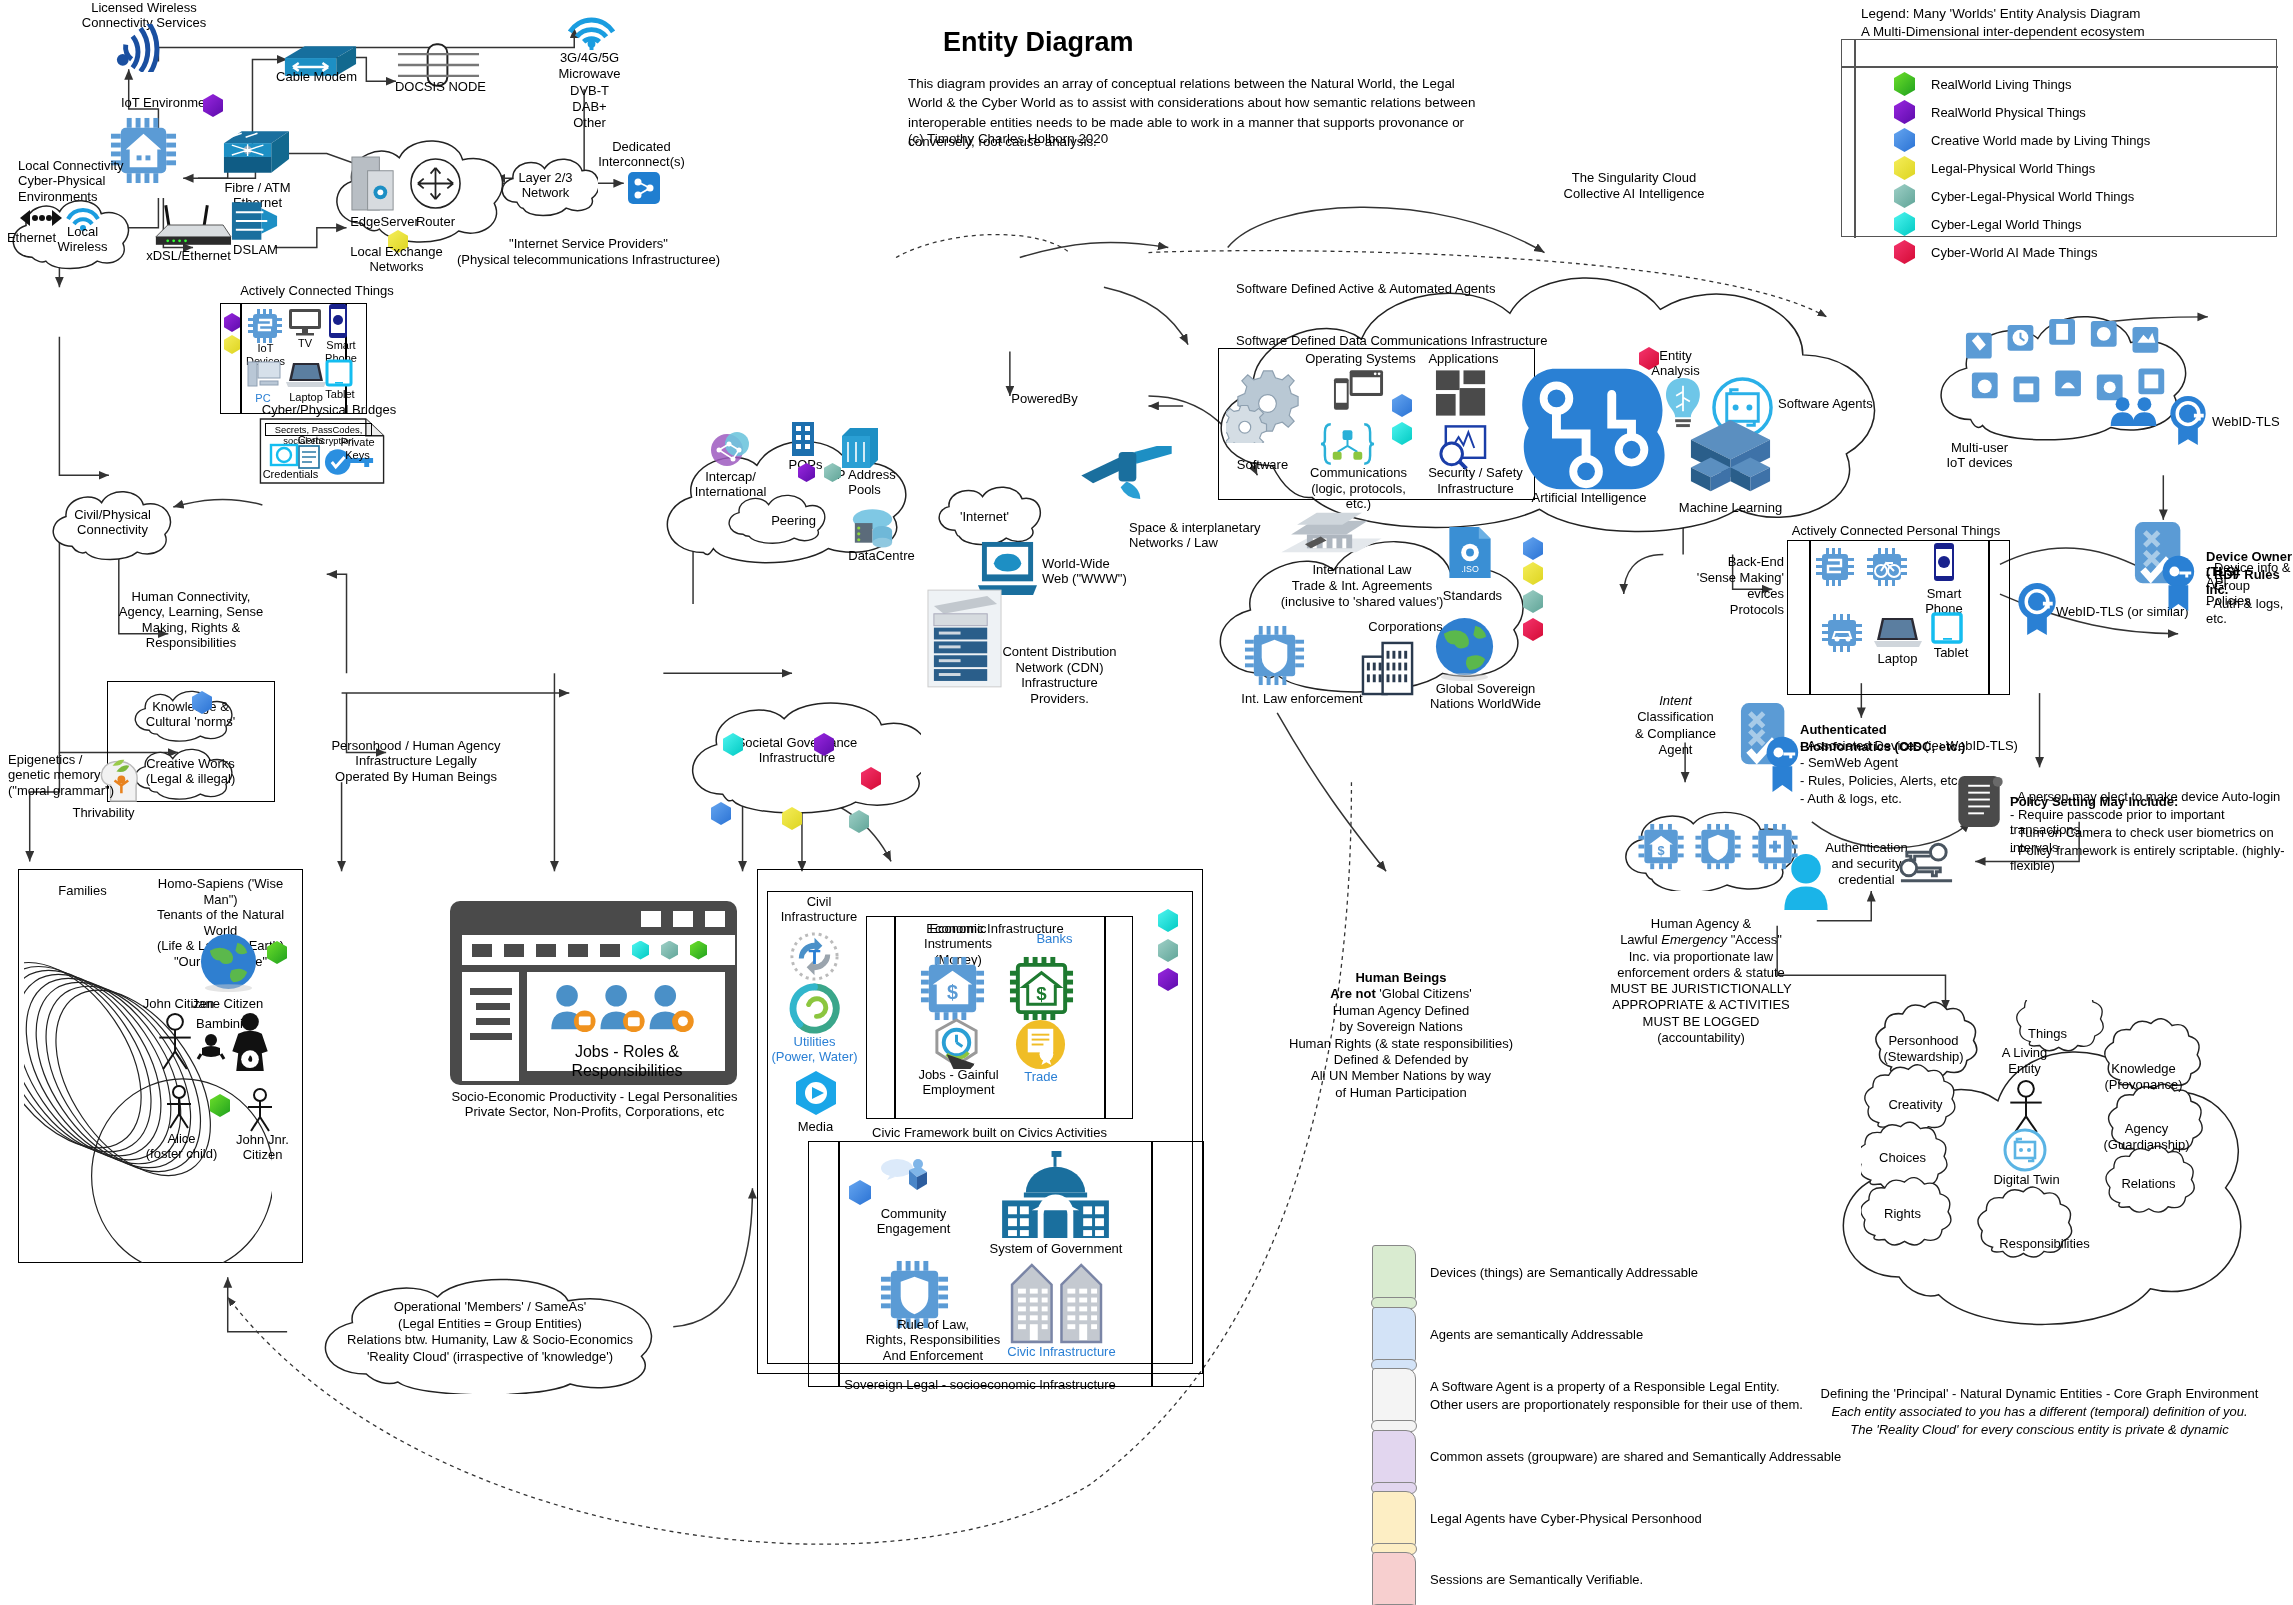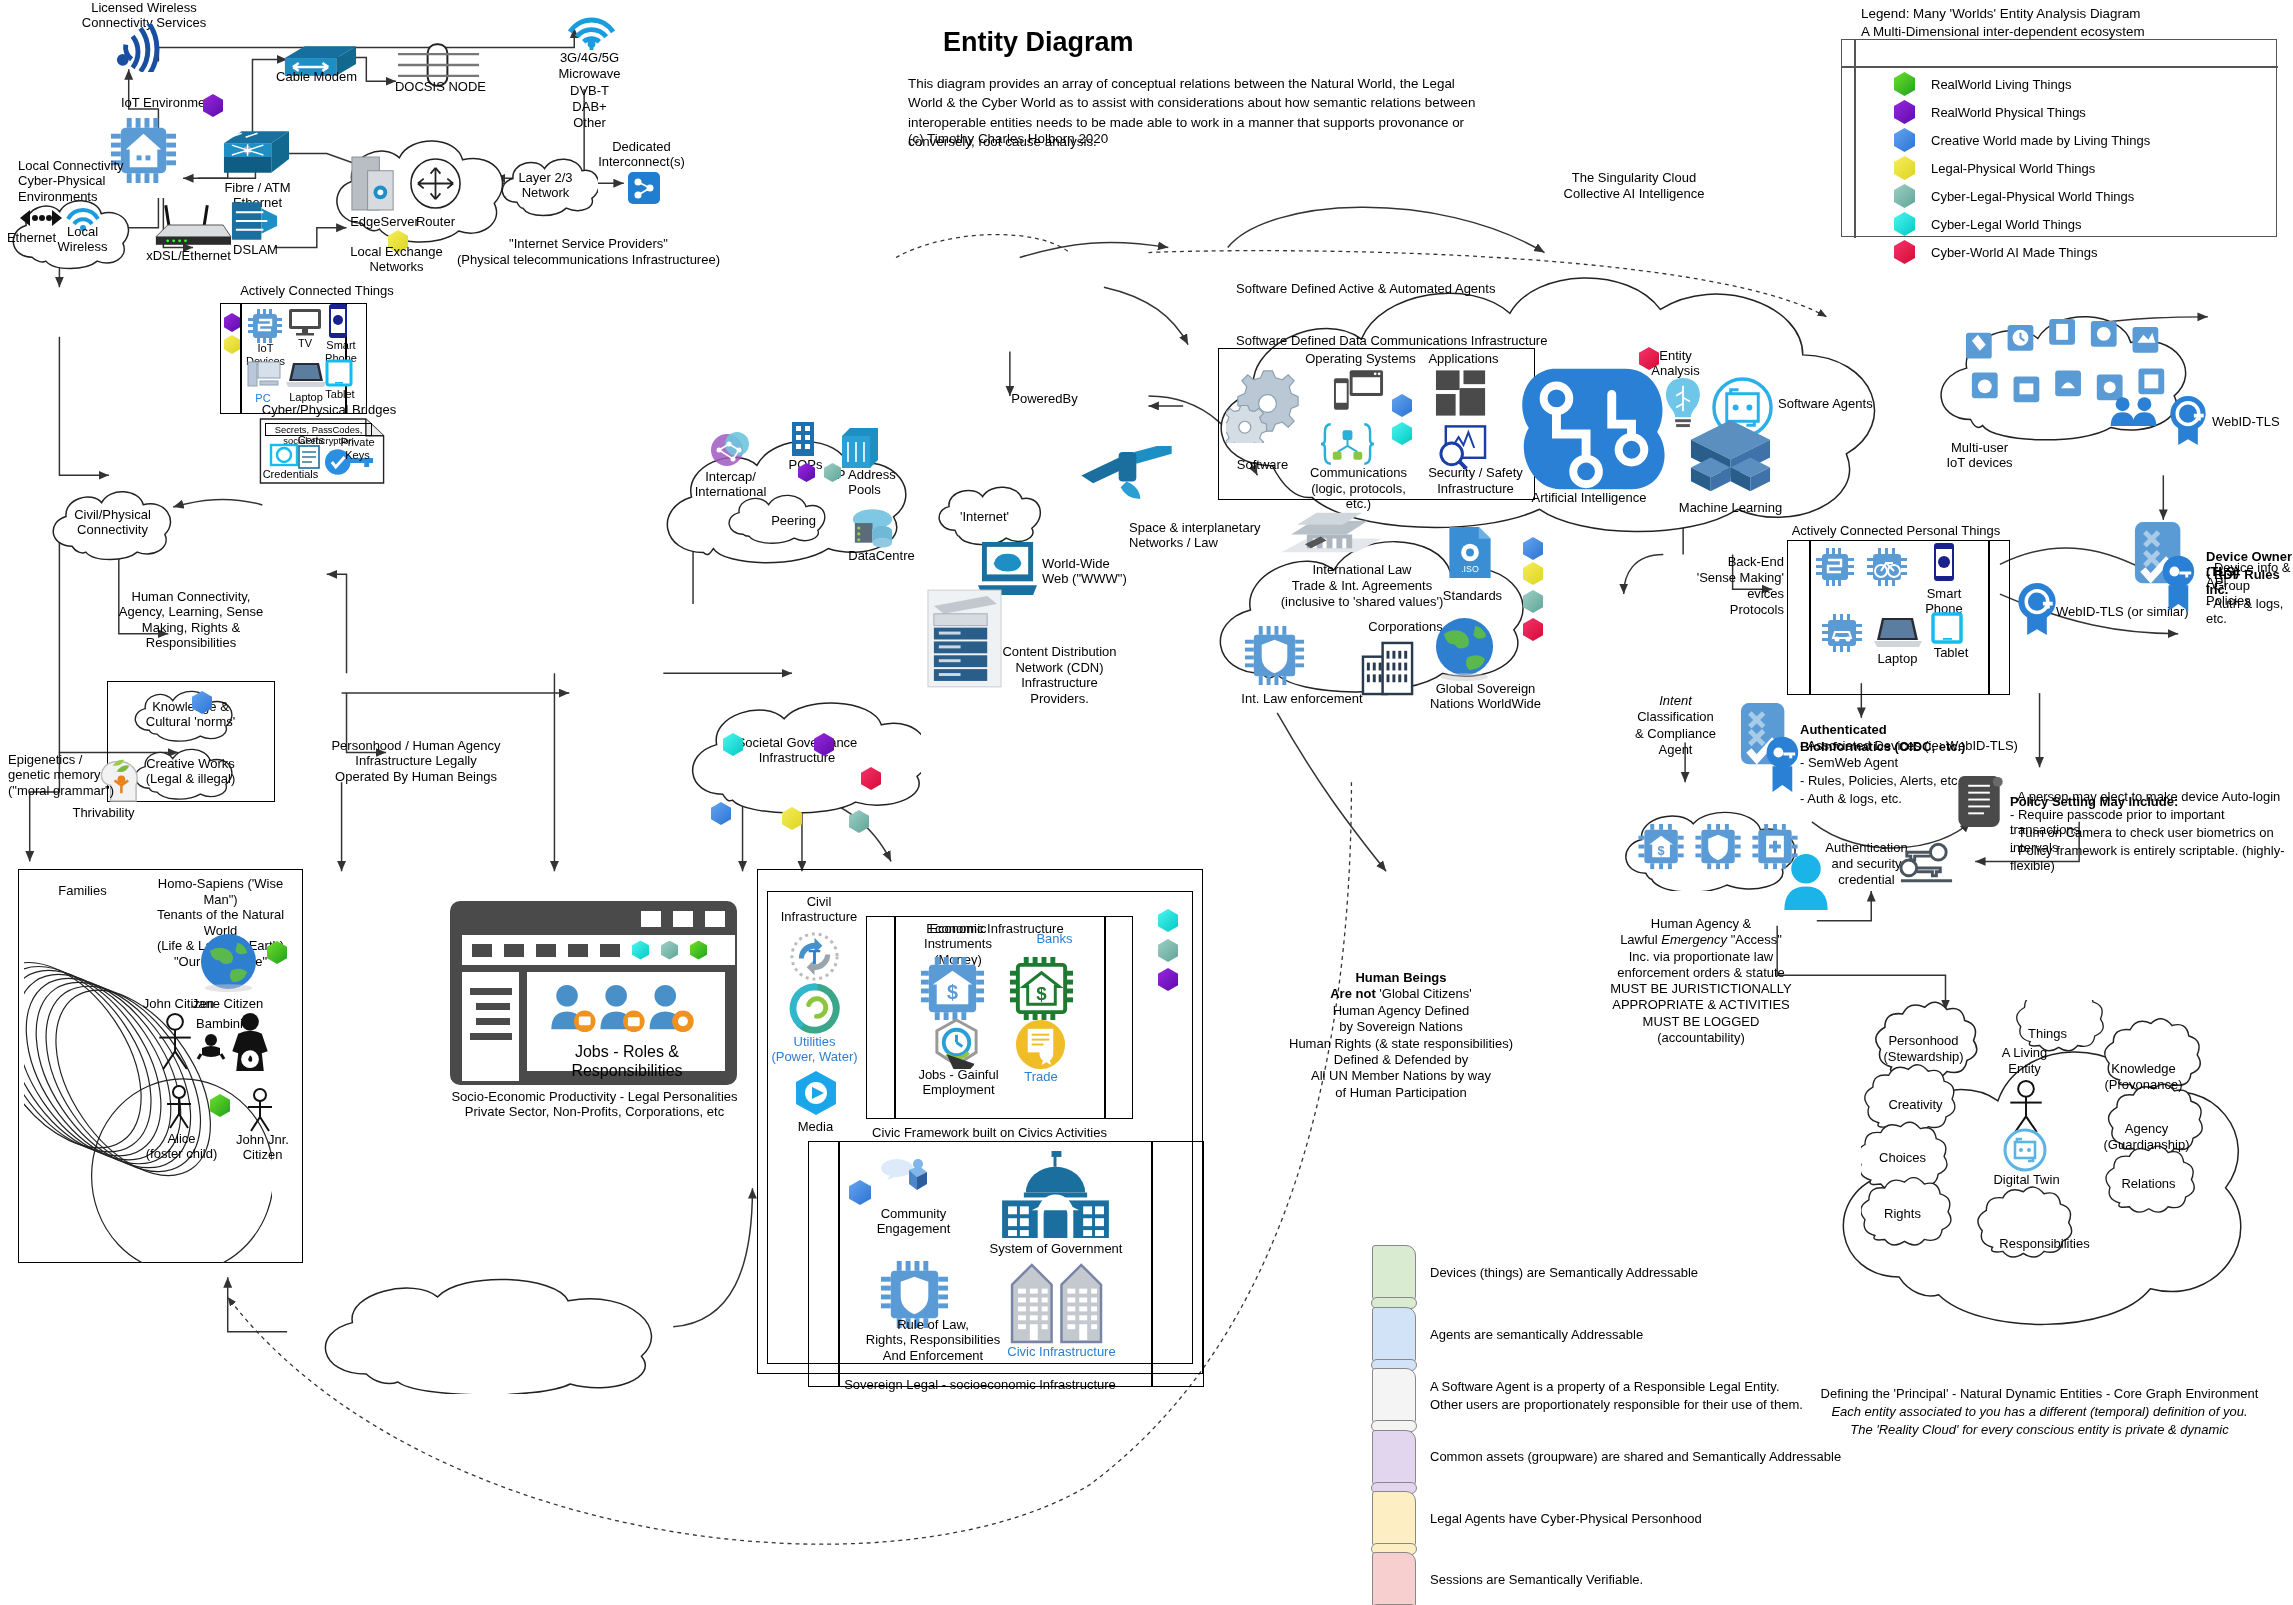--- a/index.html
+++ b/index.html
@@ -551,20 +551,24 @@
       </svg>
       <div class="lbl" style="left:6px;top:71px;width:188px;font-size:16px;">Jobs - Roles &amp; Responsibilities</div>
     </div>
   </div>
   <div class="lbl" style="left:441px;top:1089px;width:307px;">Socio-Economic Productivity - Legal Personalities
 Private Sector, Non-Profits, Corporations, etc</div>
 
   <svg style="position:absolute;left:297px;top:1275px;" width="386" height="119" viewBox="0 0 390 120">
     <path d="M70,100 C22,100 14,58 56,48 C50,18 118,2 142,22 C166,-4 262,0 274,26 C338,14 378,56 348,82 C366,104 318,122 276,110 C244,126 122,124 102,108 C92,112 78,108 70,100 Z" fill="#fff" stroke="#222" stroke-width="1.5"></path>
   </svg>
+  <div class="lbl" style="left:313px;top:1299px;width:354px;line-height:1.28;">Operational 'Members' / SameAs'
+(Legal Entities = Group Entities)
+Relations btw. Humanity, Law &amp; Socio-Economics
+'Reality Cloud' (irraspective of 'knowledge')</div>
 
   <svg style="position:absolute;left:644px;top:404px;" width="307" height="198" viewBox="0 0 310 200">
     <path d="M60,150 C18,150 10,106 48,94 C40,62 92,42 114,62 C132,28 198,32 206,62 C254,48 282,92 252,114 C268,140 222,158 186,146 C156,166 82,164 70,146 C66,152 64,154 60,150 Z" fill="#fff" stroke="#222" stroke-width="1.5"></path>
   </svg>
   <svg style="position:absolute;left:705px;top:428px;" width="48" height="46" viewBox="0 0 48 46">
     <circle cx="22" cy="22" r="16" fill="#9e5bc0" opacity=".85"></circle>
     <circle cx="32" cy="16" r="12" fill="#6fc5dd" opacity=".9"></circle>
     <path d="M14,22 l10,-6 l10,6 l-6,9 Z" fill="none" stroke="#fff" stroke-width="1.6"></path>
     <circle cx="14" cy="22" r="2.5" fill="#fff"></circle>
       <circle cx="24" cy="16" r="2.5" fill="#fff"></circle>

